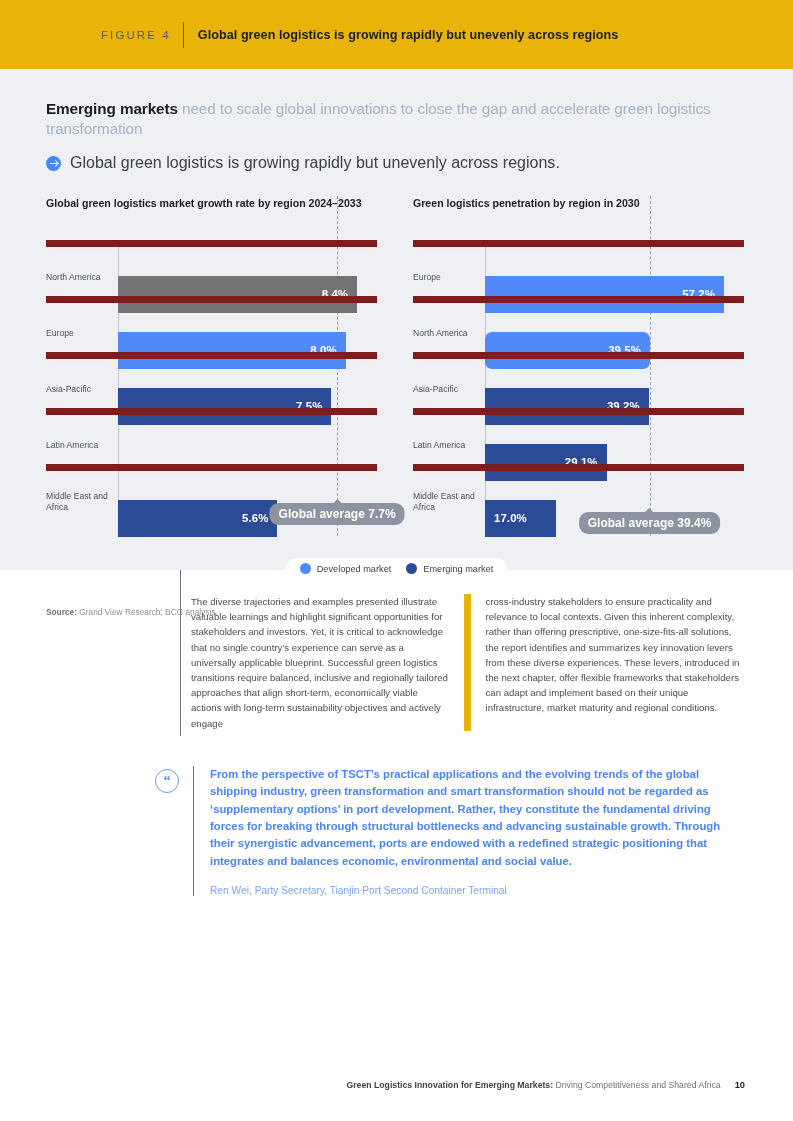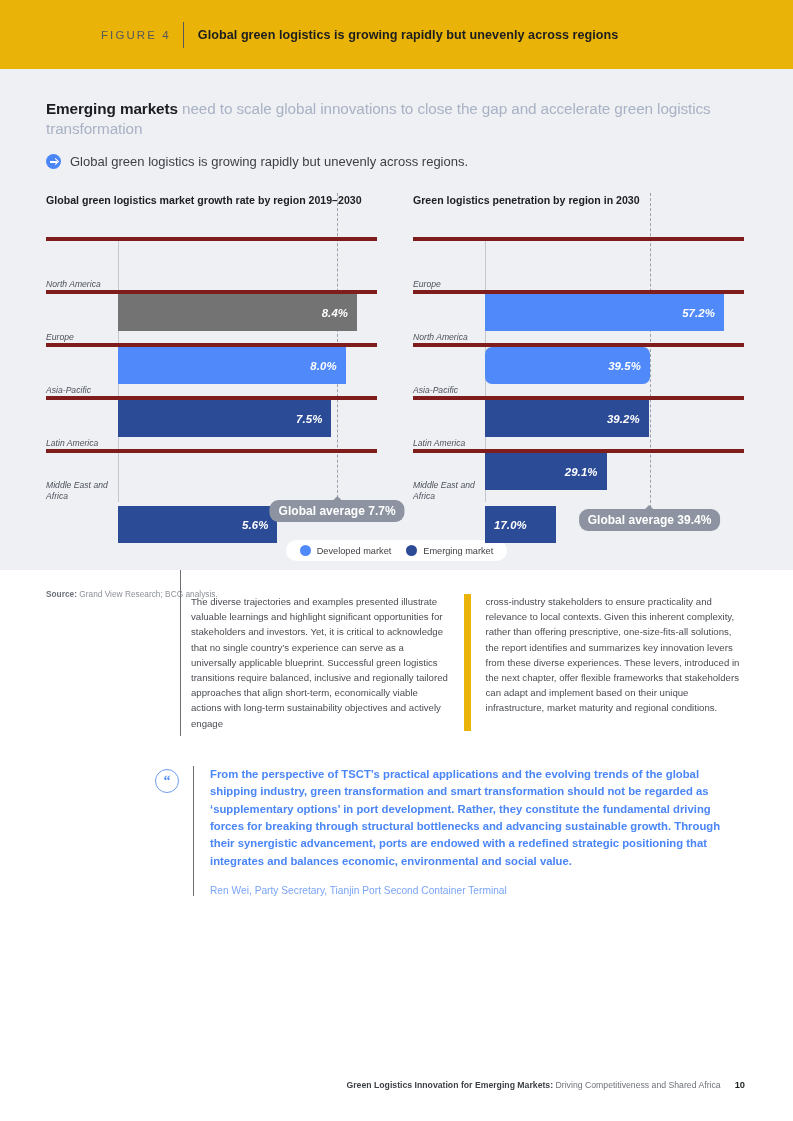--- a/index.html
+++ b/index.html
@@ -93,21 +93,21 @@
   .arrow-badge::after {
     content: "";
     position: absolute;
     left: 7px; top: 4.9px;
     width: 4px; height: 4px;
     border-top: 1.4px solid #ffffff;
     border-right: 1.4px solid #ffffff;
     transform: rotate(45deg);
   }
   .takeaway-text {
-    font-size: 13px;
+    font-size: 16px;
     color: #3c3f44;
     letter-spacing: 0.01px;
   }
 
   
   .charts {
     display: flex;
     gap: 36px;
   }
   .chart {
@@ -135,25 +135,24 @@
   }
   .avg-line {
     position: absolute;
     top: -44px;
     bottom: -16px;
     width: 0;
     border-left: 1.2px dashed #9aa1ad;
   }
   .row {
     display: flex;
-    align-items: flex-end;
+    align-items: center;
     height: 49px;
-    border-top: 4px solid #7f1d1d;
-    position: relative;
-    font-style: italic;
+    border-top: 7px solid #7f1d1d;
+    position: relative;
   }
   .row + .row { margin-top: 0; }
   .row-label {
     width: 72px;
     flex: 0 0 72px;
     font-size: 8.6px;
     color: #4c5059;
     line-height: 11px;
     padding-top: 12px;
     box-sizing: border-box;
@@ -357,21 +356,21 @@
     </div>
 
     <div class="takeaway">
       <span class="arrow-badge"></span>
       <span class="takeaway-text">Global green logistics is growing rapidly but unevenly across regions.</span>
     </div>
 
     <div class="charts">
 
       <div class="chart">
-        <div class="chart-title">Global green logistics market growth rate by region 2019–2030</div>
+        <div class="chart-title">Global green logistics market growth rate by region 2024–2033</div>
         <div class="plot" id="plot0">
           <div class="axis-line"></div>
           <div class="avg-line" id="avgline0" style="left: 291.154px;"></div>
           <div id="rows0">
               <div class="row">
                 <div class="row-label">North America</div>
                 <div class="bar-area">
                   <div class="bar" style="width: 239.077px; background: #737373;">
                     <span class="bar-value">8.4%</span>
                   </div>

